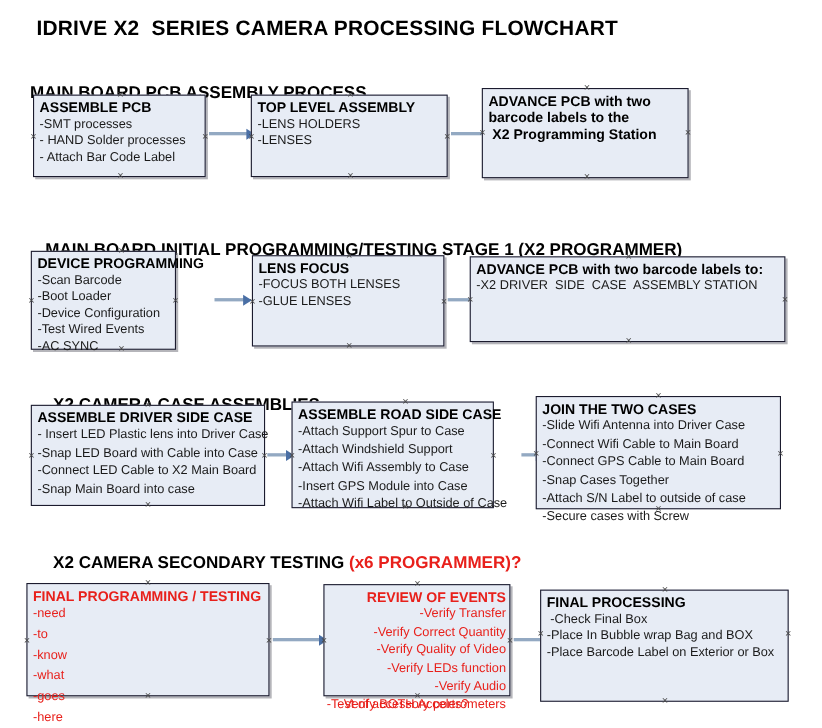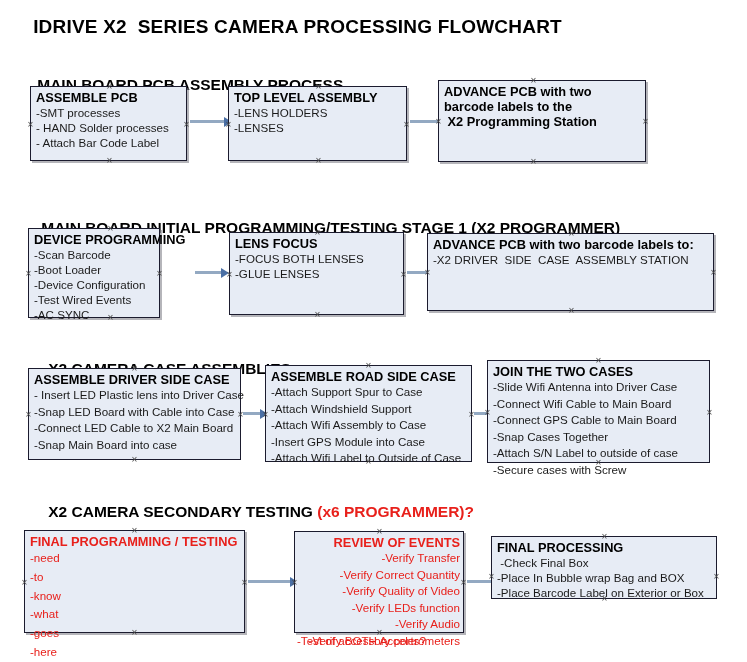--- a/index.html
+++ b/index.html
@@ -125,21 +125,21 @@
     white-space: pre;
   }
 </style>
 </head>
 <body>
 
 <div id="page">
 
   <div class="doc-title">IDRIVE X2  SERIES CAMERA PROCESSING FLOWCHART</div>
 
-  <div class="section-title" style="left:20px; top:58px;">
+  <div class="section-title" style="left:10px; top:58px;">
     <span>MAIN BOARD PCB ASSEMBLY PROCESS</span>
   </div>
 
   <div class="fbox" style="left:30px; top:86px; width:157px; height:75px;">
     <div class="inner">
       <div class="btitle">ASSEMBLE PCB</div>
       <div class="bline">-SMT processes</div>
       <div class="bline">- HAND Solder processes</div>
       <div class="bline">- Attach Bar Code Label</div>
     </div>
@@ -162,21 +162,21 @@
     <span class="xh" style="left:85px; top:-5px;"></span>
     <span class="xh" style="left:85px; bottom:-5px;"></span>
     <span class="xh" style="left:-5px; top:33px;"></span>
     <span class="xh" style="right:-5px; top:33px;"></span>
   </div>
 
   <div class="conn" style="left:410px; top:120px; width:30px;">
     <span class="head"></span>
   </div>
 
-  <div class="fbox" style="left:438px; top:80px; width:208px; height:82px;">
+  <div class="fbox" style="left:438px; top:80px; width:188px; height:82px;">
     <div class="inner">
       <div class="btitle">ADVANCE PCB with two</div>
       <div class="btitle">barcode labels to the</div>
       <div class="btitle"> X2 Programming Station</div>
     </div>
     <span class="xh" style="left:90px; top:-5px;"></span>
     <span class="xh" style="left:90px; bottom:-5px;"></span>
     <span class="xh" style="left:-5px; top:36px;"></span>
     <span class="xh" style="right:-5px; top:36px;"></span>
   </div>
@@ -246,21 +246,21 @@
     <span class="xh" style="left:101px; top:-5px;"></span>
     <span class="xh" style="left:101px; bottom:-5px;"></span>
     <span class="xh" style="left:-5px; top:41px;"></span>
     <span class="xh" style="right:-5px; top:41px;"></span>
   </div>
 
   <div class="conn" style="left:243px; top:412px; width:18px;">
     <span class="head"></span>
   </div>
 
-  <div class="fbox plain ls-wide" style="left:265px; top:365px; width:207px; height:97px;">
+  <div class="fbox plain ls-wide" style="left:265px; top:365px; width:184px; height:97px;">
     <div class="inner">
       <div class="btitle">ASSEMBLE ROAD SIDE CASE</div>
       <div class="bline">-Attach Support Spur to Case</div>
       <div class="bline">-Attach Windshield Support</div>
       <div class="bline">-Attach Wifi Assembly to Case</div>
       <div class="bline">-Insert GPS Module into Case</div>
       <div class="bline">-Attach Wifi Label to Outside of Case</div>
     </div>
     <span class="xh" style="left:98px; top:-5px;"></span>
     <span class="xh" style="left:98px; bottom:-5px;"></span>
@@ -327,21 +327,21 @@
     <span class="xh" style="left:-5px; top:46px;"></span>
     <span class="xh" style="right:-5px; top:46px;"></span>
   </div>
 
   <div class="overflow-line" style="left:297px; top:634px;">-Test of accessory ports?</div>
 
   <div class="conn" style="left:467px; top:580px; width:25px;">
     <span class="head"></span>
   </div>
 
-  <div class="fbox plain" style="left:491px; top:536px; width:226px; height:63px;">
+  <div class="fbox plain" style="left:491px; top:536px; width:226px; height:102px;">
     <div class="inner">
       <div class="btitle">FINAL PROCESSING</div>
       <div class="bline"> -Check Final Box</div>
       <div class="bline">-Place In Bubble wrap Bag and BOX</div>
       <div class="bline">-Place Barcode Label on Exterior or Box</div>
     </div>
     <span class="xh" style="left:108px; top:-5px;"></span>
     <span class="xh" style="left:108px; bottom:-5px;"></span>
     <span class="xh" style="left:-5px; top:35px;"></span>
     <span class="xh" style="right:-5px; top:35px;"></span>

